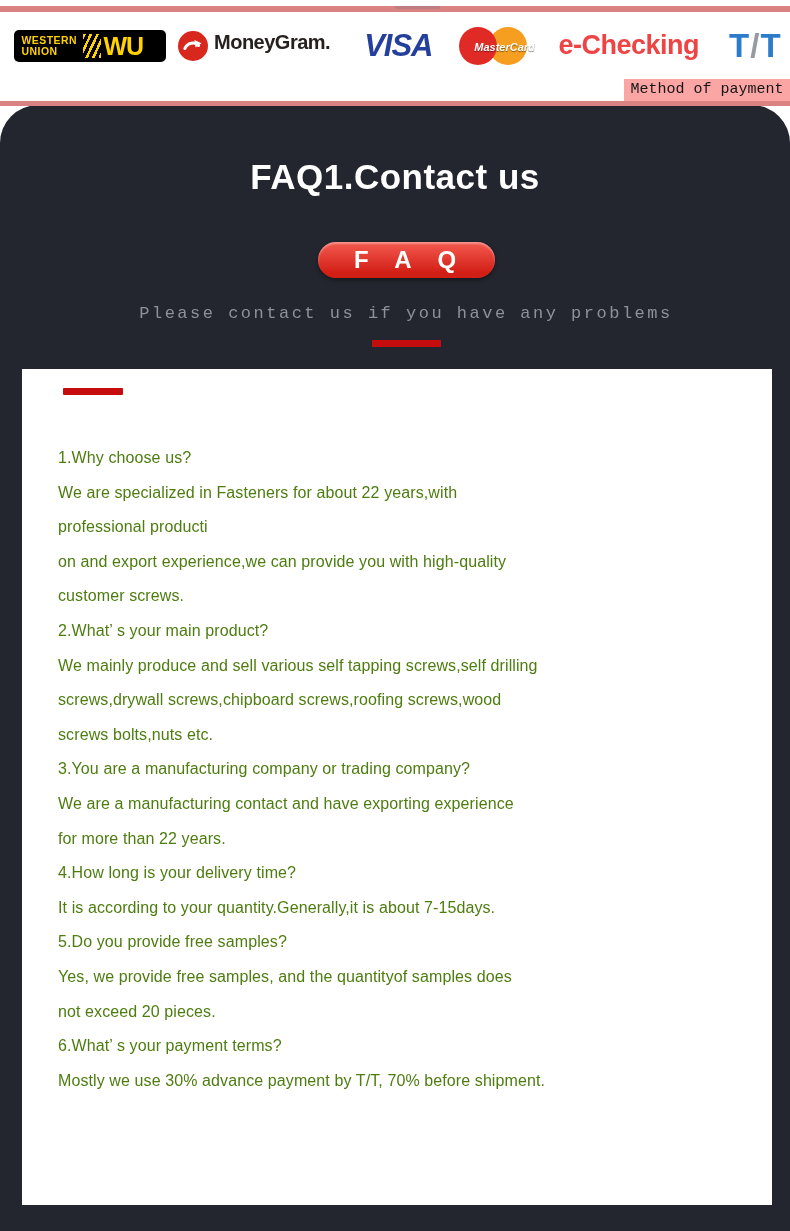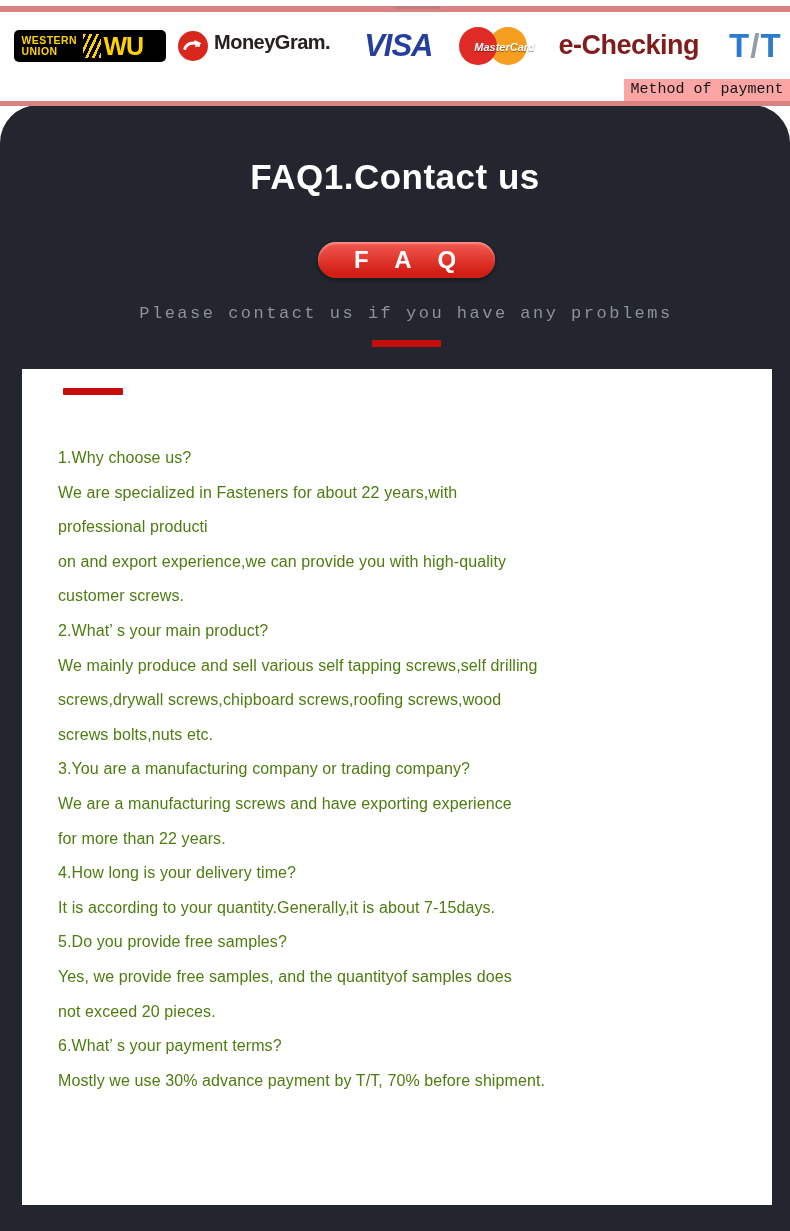--- a/index.html
+++ b/index.html
@@ -39,21 +39,21 @@
   
   .mc-box{position:relative;width:68px;height:40px;margin-left:26px;flex:none;}
   .mc-circle{position:absolute;top:1px;width:38px;height:38px;border-radius:50%;}
   .mc-red{left:0;background:#e02a26;z-index:1;}
   .mc-orange{right:0;background:#f59e1f;z-index:0;}
   .mc-text{position:absolute;z-index:2;top:15px;left:14px;width:64px;text-align:center;
         color:#fff;font-size:11px;font-weight:bold;font-style:italic;
         text-shadow:0 1px 1px rgba(0,0,0,.45);}
 
   
-  .ec-text{font-size:27px;font-weight:800;color:#7f1d1d;margin-left:32px;
+  .ec-text{font-size:27px;font-weight:800;color:#ef4444;margin-left:32px;
         letter-spacing:-.5px;flex:none;}
 
   
   .tt-box{margin-left:30px;font-size:33px;font-weight:800;flex:none;line-height:36px;}
   .tt-t{color:#2d7ccb;}
   .tt-slash{color:#949ba3;font-weight:600;padding:0 1px;}
 
   .method-row{height:22px;display:flex;justify-content:flex-end;}
   .method-label{background:#fca5a5;color:#151515;width:166px;height:22px;line-height:22px;
         text-align:center;font-family:"Liberation Mono",monospace;font-size:15px;}
@@ -148,21 +148,21 @@
           <div class="faq-line">1.Why choose us?</div>
           <div class="faq-line">We are specialized in Fasteners for about 22 years,with</div>
           <div class="faq-line">professional producti</div>
           <div class="faq-line">on and export experience,we can provide you with high-quality</div>
           <div class="faq-line">customer screws.</div>
           <div class="faq-line">2.What’ s your main product?</div>
           <div class="faq-line">We mainly produce and sell various self tapping screws,self drilling</div>
           <div class="faq-line">screws,drywall screws,chipboard screws,roofing screws,wood</div>
           <div class="faq-line">screws bolts,nuts etc.</div>
           <div class="faq-line">3.You are a manufacturing company or trading company?</div>
-          <div class="faq-line">We are a manufacturing screws and have exporting experience</div>
+          <div class="faq-line">We are a manufacturing contact and have exporting experience</div>
           <div class="faq-line">for more than 22 years.</div>
           <div class="faq-line">4.How long is your delivery time?</div>
           <div class="faq-line"> It is according to your quantity.Generally,it is about 7-15days.</div>
           <div class="faq-line">5.Do you provide free samples?</div>
           <div class="faq-line">Yes, we provide free samples, and the quantityof samples does</div>
           <div class="faq-line">not exceed 20 pieces.</div>
           <div class="faq-line">6.What’ s your payment terms?</div>
           <div class="faq-line">Mostly we use 30% advance payment by T/T, 70% before shipment.</div>
         </div>
     </div>

